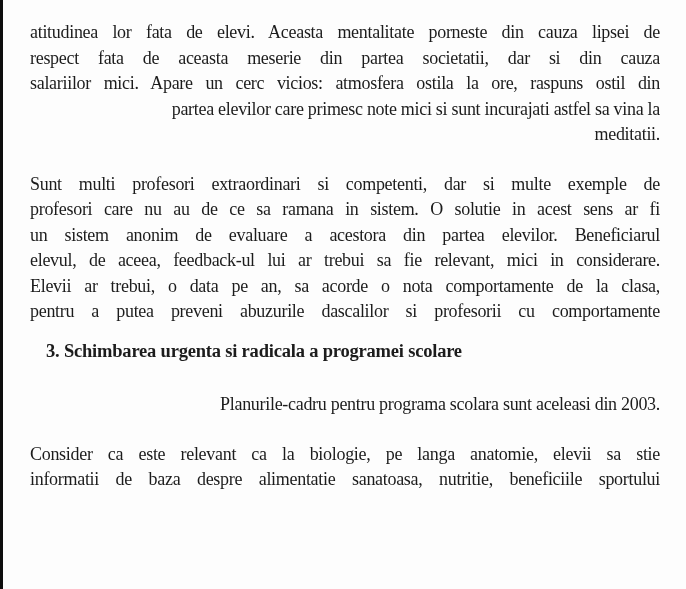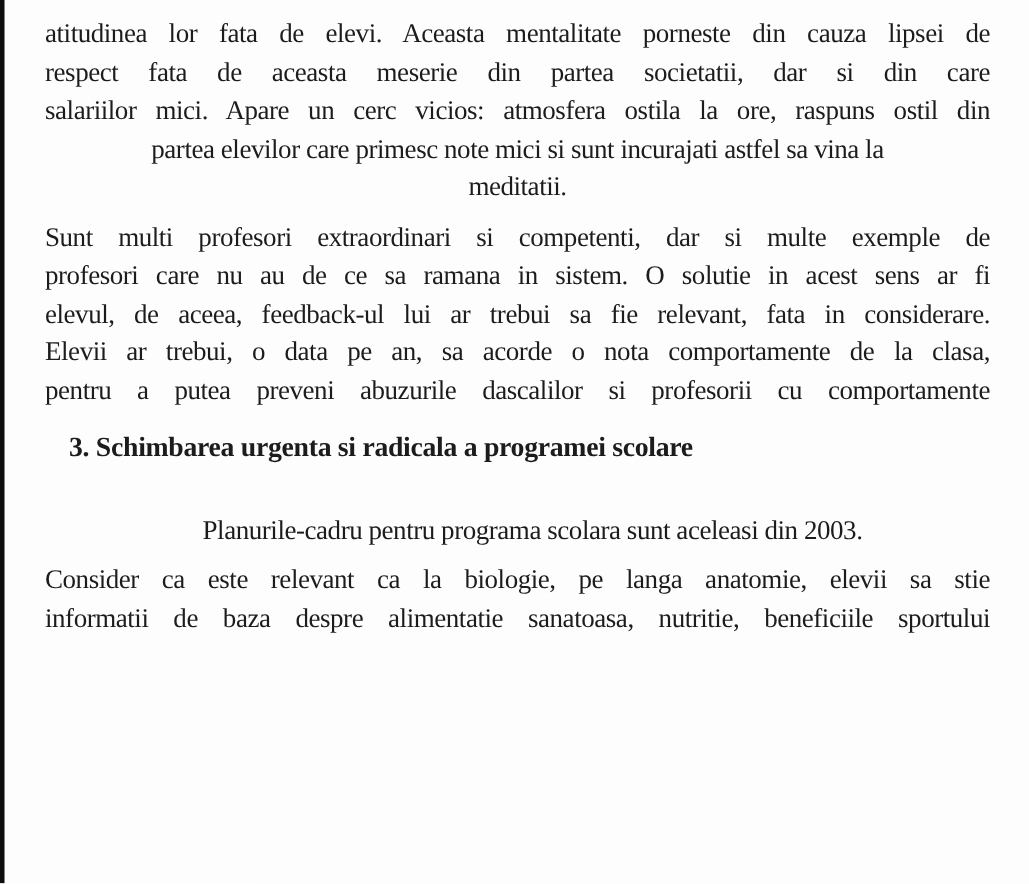--- a/index.html
+++ b/index.html
@@ -23,30 +23,30 @@
     width: 3px;
     height: 589px;
     background: #0d0d0d;
   }
   .content {
     position: absolute;
     left: 3px;
     top: 0;
     width: 683px;
     box-sizing: border-box;
-    padding: 10px 26px 0 27px;
+    padding: 20px 26px 0 27px;
     font-size: 18px;
     line-height: 25.5px;
     letter-spacing: -0.3px;
   }
   .para { margin: 0; }
-  .para + .para { margin-top: 8px; }
+  .para + .para { margin-top: 24px; }
   .ln {
     white-space: nowrap;
-    text-align: center;
+    text-align: right;
   }
   .ln.j {
     white-space: normal;
     text-align: justify;
     text-align-last: justify;
   }
   .heading {
     margin: 14px 0 0 16px;
     font-weight: bold;
     font-size: 18.5px;
@@ -58,30 +58,31 @@
 </head>
 <body>
 
 <div class="page">
   <div class="page-edge"></div>
 
   <div class="content">
 
     <div class="para">
       <div class="ln j">atitudinea lor fata de elevi. Aceasta mentalitate porneste din cauza lipsei de</div>
-      <div class="ln j">respect fata de aceasta meserie din partea societatii, dar si din care</div>
+      <div class="ln j">respect fata de aceasta meserie din partea societatii, dar si din cauza</div>
       <div class="ln j">salariilor mici. Apare un cerc vicios: atmosfera ostila la ore, raspuns ostil din</div>
       <div class="ln">partea elevilor care primesc note mici si sunt incurajati astfel sa vina la</div>
       <div class="ln">meditatii.</div>
     </div>
 
     <div class="para">
       <div class="ln j">Sunt multi profesori extraordinari si competenti, dar si multe exemple de</div>
       <div class="ln j">profesori care nu au de ce sa ramana in sistem. O solutie in acest sens ar fi</div>
-      <div class="ln j">elevul, de aceea, feedback-ul lui ar trebui sa fie relevant, fata in considerare.</div>
+      <div class="ln j">un sistem anonim de evaluare a acestora din partea elevilor. Beneficiarul</div>
+      <div class="ln j">elevul, de aceea, feedback-ul lui ar trebui sa fie relevant, mici in considerare.</div>
       <div class="ln j">Elevii ar trebui, o data pe an, sa acorde o nota comportamente de la clasa,</div>
       <div class="ln j">pentru a putea preveni abuzurile dascalilor si profesorii cu comportamente</div>
     </div>
 
     <div class="heading">3. Schimbarea urgenta si radicala a programei scolare</div>
 
     <div class="para after-heading">
       <div class="ln">Planurile-cadru pentru programa scolara sunt aceleasi din 2003.</div>
     </div>
 

